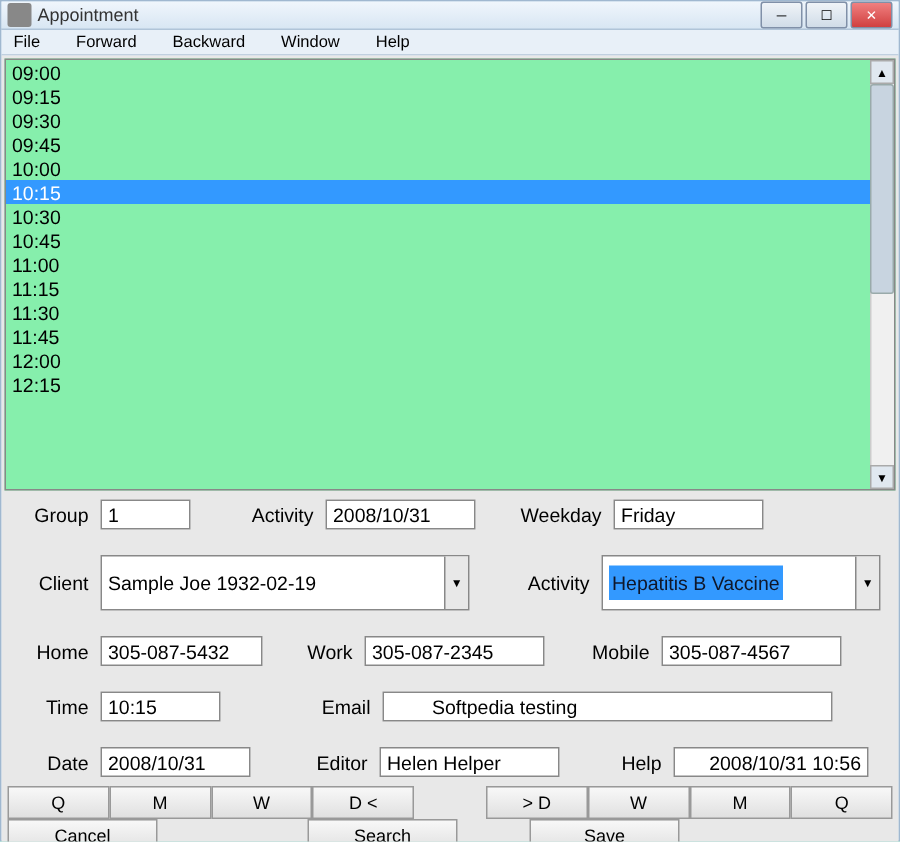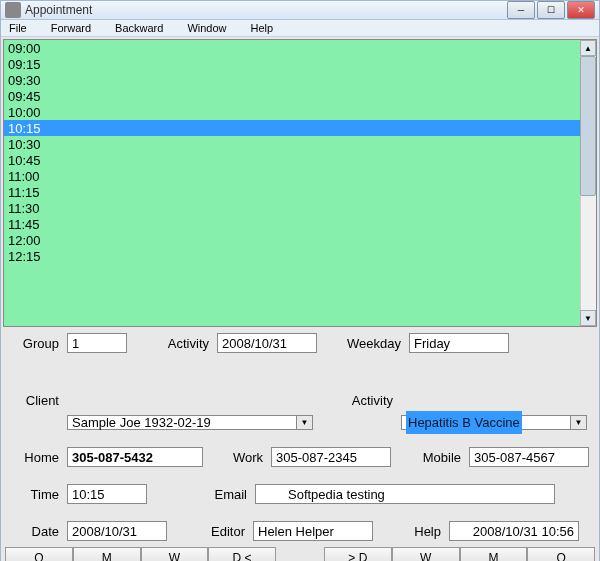--- a/index.html
+++ b/index.html
@@ -157,27 +157,26 @@
       background: white;
       border: 1px solid #888;
       height: 20px;
       padding: 2px 4px;
       font-size: 13px;
       font-family: Arial, sans-serif;
     }
     .form-combo {
       background: white;
       border: 1px solid #888;
-      height: 15px;
+      height: 37px;
       padding: 2px 4px;
       font-size: 13px;
       position: relative;
       display: flex;
       align-items: center;
-      margin-top: 45px;
     }
     .combo-arrow {
       position: absolute;
       right: 0;
       top: 0;
       width: 16px;
       height: 100%;
       background: #e8e8e8;
       border-left: 1px solid #888;
       display: flex;
@@ -294,21 +293,21 @@
         </div>
         <span class="form-label" style="width:80px">Activity</span>
         <div class="form-combo" style="width:186px">
           <span class="highlighted">Hepatitis B Vaccine</span>
           <div class="combo-arrow">▼</div>
         </div>
       </div>
 
       <div class="form-row">
         <span class="form-label" style="width:56px">Home</span>
-        <input class="form-input" style="width: 136px; font-weight: bold;" value="305-087-5432">
+        <input class="form-input" style="width: 108px;" value="305-087-5432">
         <span class="form-label" style="width:60px">Work</span>
         <input class="form-input" style="width: 120px;" value="305-087-2345">
         <span class="form-label" style="width:70px">Mobile</span>
         <input class="form-input" style="width: 120px;" value="305-087-4567">
       </div>
 
       <div class="form-row">
         <span class="form-label" style="width:56px">Time</span>
         <input class="form-input" style="width: 80px;" value="10:15">
         <span class="form-label" style="width:100px">Email</span>

